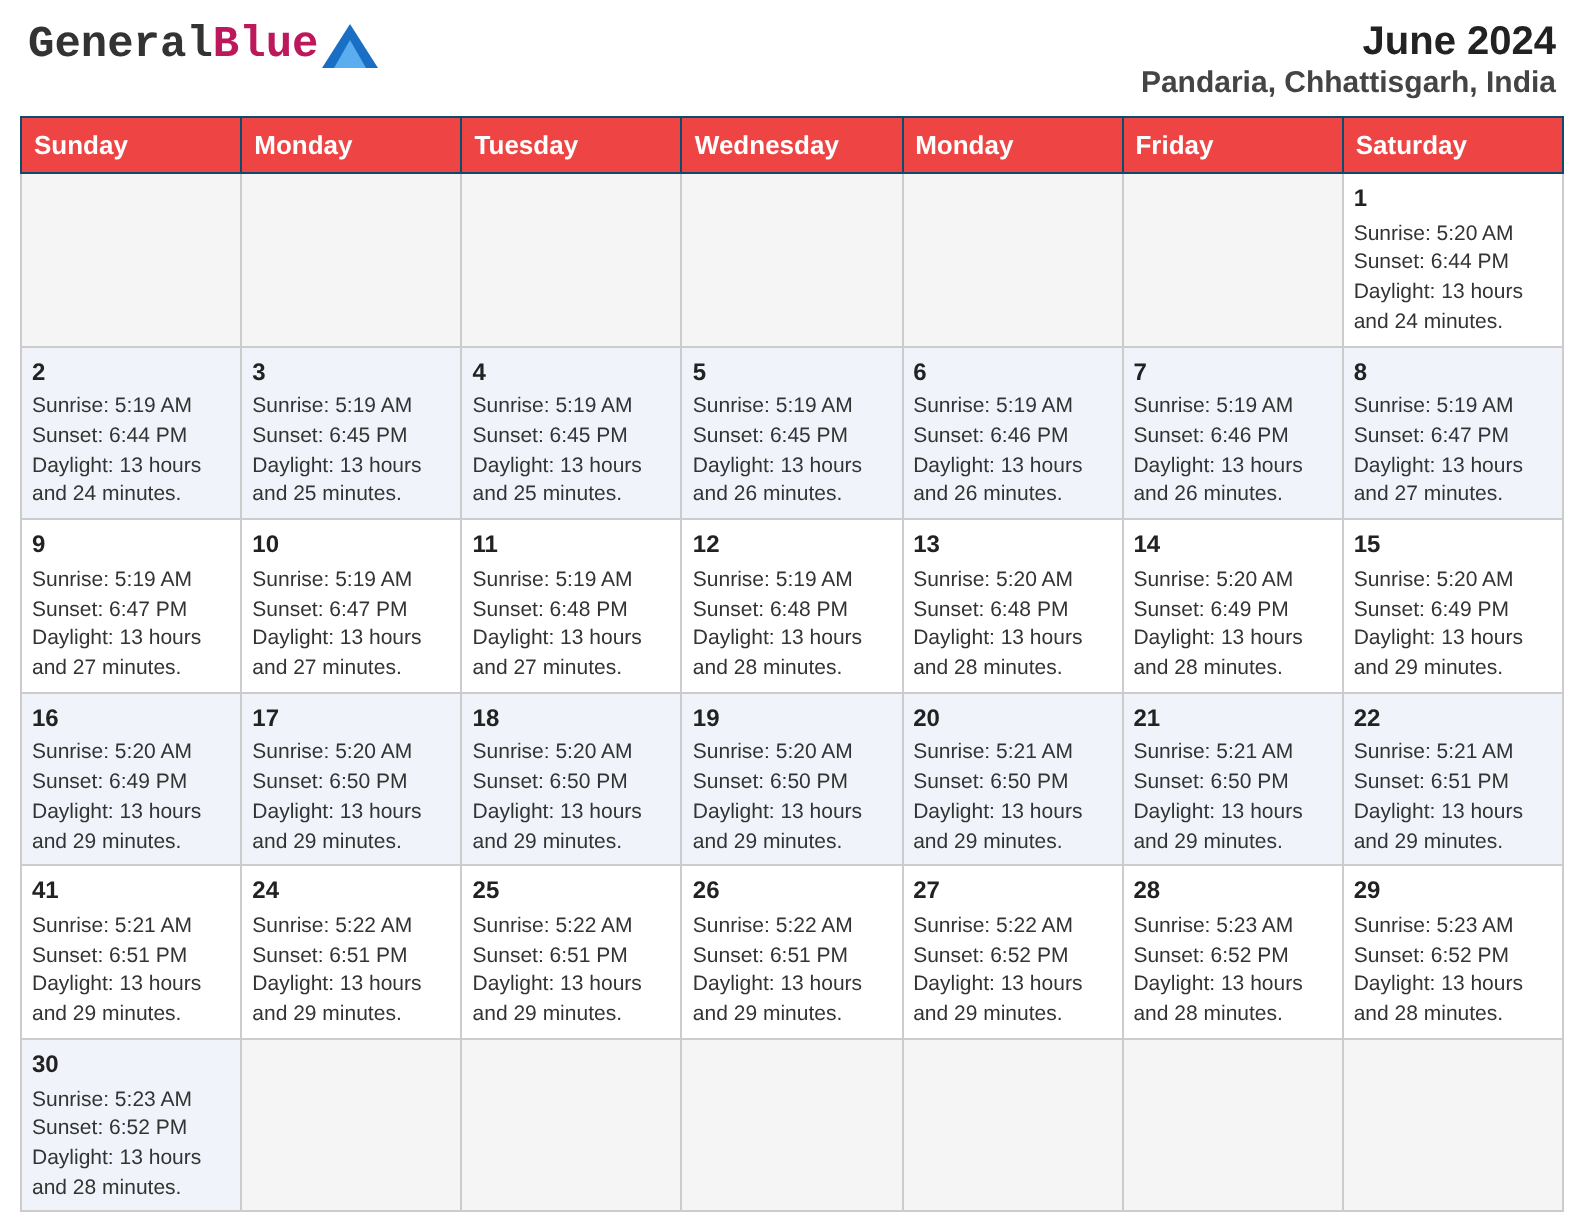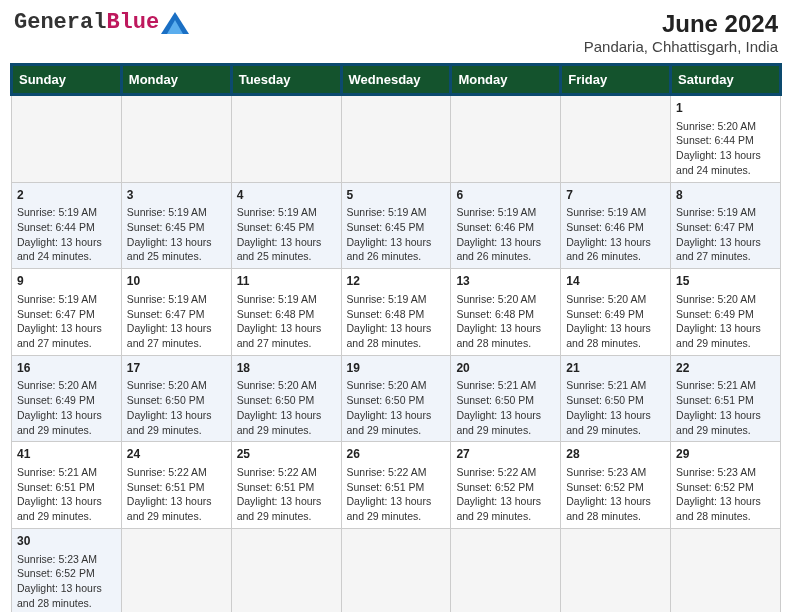--- a/index.html
+++ b/index.html
@@ -33,41 +33,42 @@
     .logo-blue { color: #be185d; }
     .logo-icon {
       width: 28px;
       height: 22px;
       margin-left: 2px;
     }
     .title-block {
       text-align: right;
     }
     .month-title {
-      font-size: 24px;
+      font-size: 20px;
       font-weight: bold;
       color: #222;
     }
     .location {
       font-size: 15px;
       color: #444;
+      font-weight: bold;
     }
     .calendar {
       width: 100%;
       border-collapse: collapse;
       border: 1px solid #ccc;
     }
     .calendar th {
-      background: #14532d;
+      background: #ef4444;
       color: #fff;
       font-size: 13px;
       font-weight: bold;
       text-align: left;
       padding: 6px 6px;
-      border: 3px solid #0c4a6e;
+      border: 1px solid #0c4a6e;
     }
     .calendar td {
       vertical-align: top;
       border: 1px solid #ccc;
       padding: 4px 5px;
       width: calc(100% / 7);
       background: #fff;
       font-size: 10.5px;
       line-height: 1.4;
     }

